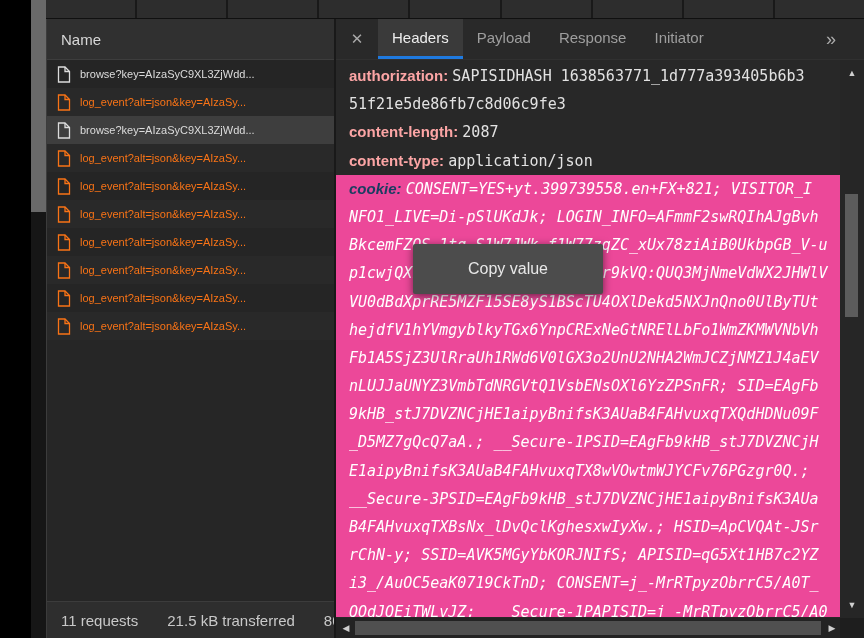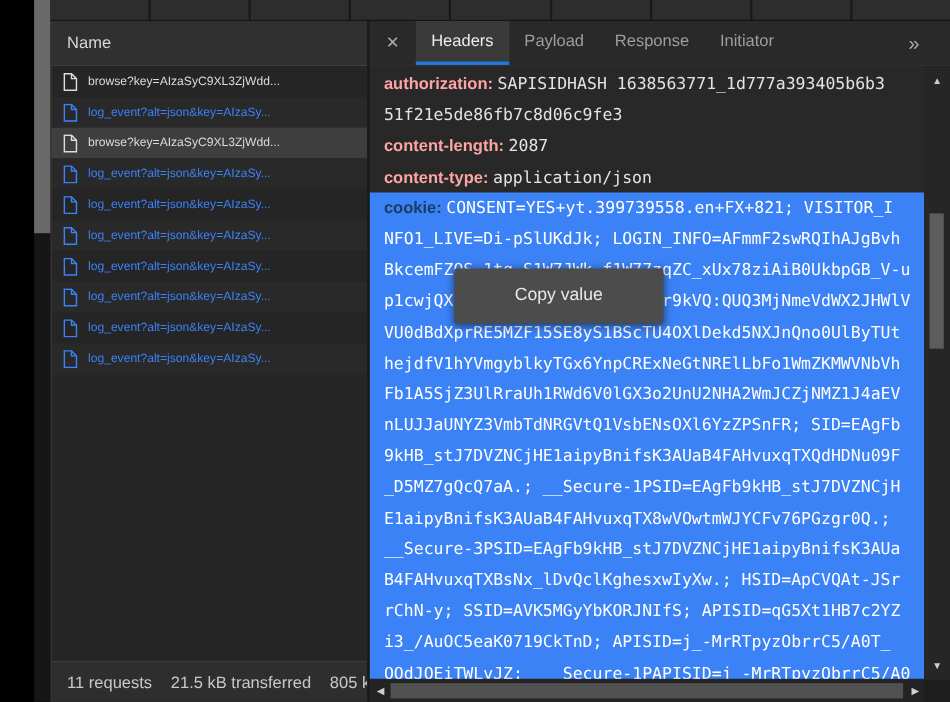--- a/index.html
+++ b/index.html
@@ -18,27 +18,27 @@
 
   
   .net-panel { position:absolute; left:46px; top:19px; width:288px; height:619px;
                background:#262626; border-left:1px solid #3c3c3c; display:flex; flex-direction:column; }
   .net-header { height:41px; background:#303030; border-bottom:1px solid #3d3d3d;
                 color:#d8d8d8; font-size:15px; display:flex; align-items:center; padding-left:14px; }
   .req-row { height:28px; display:flex; align-items:center; padding-left:10px;
              color:#dcdcdc; font-size:11px; white-space:nowrap; overflow:hidden; }
   .req-row:nth-child(odd) { background:#292929; }
   .req-row:nth-child(even) { background:#252525; }
-  .req-row.error { color:#3b82f6; }
+  .req-row.error { color:#f97316; }
   .req-row.selected { background:#3e3e3e; }
   .req-row .icon { width:14px; height:17px; margin-right:9px; flex:0 0 auto; }
   .net-fill { flex:1; background:#262626; }
   .net-status { height:37px; background:#2e2e2e; border-top:1px solid #3c3c3c;
                 color:#c9c9c9; font-size:15px; display:flex; align-items:center;
-                padding-left:14px; white-space:nowrap; overflow:hidden; }
+                padding-left:14px; white-space:nowrap; overflow:hidden;gap:12px; }
   .net-status span { margin-right:17px; }
 
   
   .details-panel { position:absolute; left:334px; top:19px; width:530px; height:619px;
                    background:#282828; border-left:2px solid #191919; }
   .tabbar { position:absolute; left:0; top:0; width:528px; height:41px; background:#292929;
             display:flex; align-items:stretch; border-bottom:1px solid #303030; }
   .close-btn { width:42px; display:flex; align-items:center; justify-content:center;
                color:#a9a9a9; font-size:15px; cursor:pointer; }
   .tab { padding:0 14px; display:flex; align-items:center; color:#9e9e9e; font-size:15px;
@@ -47,21 +47,21 @@
   .more-tabs { margin-left:auto; margin-right:28px; display:flex; align-items:center;
                color:#ababab; font-size:18px; }
 
   .hdr-content { position:absolute; left:0; top:41px; width:504px; height:557px;
                  overflow:hidden; padding-top:2px; }
   .hline { height:28.2px; line-height:28.2px; padding-left:13px; white-space:pre;
            font-family:"DejaVu Sans Mono", monospace; font-size:15px; color:#e2e2e2; }
   .hkey { font-family:"Liberation Sans", sans-serif; font-weight:bold; color:#fca5a5; }
   .hkey:empty { display:none; }
   .hkey::after { content:" "; }
-  .selection { background:#3b82f6; width:504px; }
+  .selection { background:#ec4899; width:504px;font-style:italic; }
   .selection .hline { color:#ffffff; }
   .selection .hkey { color:#1b3d61; }
 
   
   .vscroll { position:absolute; right:0; top:41px; width:24px; height:577px; background:#262626; }
   .vscroll .arrow { position:absolute; left:0; width:24px; height:14px; color:#cfcfcf;
                     font-size:9px; text-align:center; line-height:14px; }
   .vscroll .arrow.up { top:6px; }
   .vscroll .arrow.down { top:538px; }
   .vscroll .thumb { position:absolute; left:5px; top:134px; width:13px; height:123px; background:#5c5c5c; }
@@ -224,21 +224,21 @@
         <div class="hline">VU0dBdXprRE5MZF15SE8yS1BScTU4OXlDekd5NXJnQno0UlByTUt</div>
         <div class="hline">hejdfV1hYVmgyblkyTGx6YnpCRExNeGtNRElLbFo1WmZKMWVNbVh</div>
         <div class="hline">Fb1A5SjZ3UlRraUh1RWd6V0lGX3o2UnU2NHA2WmJCZjNMZ1J4aEV</div>
         <div class="hline">nLUJJaUNYZ3VmbTdNRGVtQ1VsbENsOXl6YzZPSnFR; SID=EAgFb</div>
         <div class="hline">9kHB_stJ7DVZNCjHE1aipyBnifsK3AUaB4FAHvuxqTXQdHDNu09F</div>
         <div class="hline">_D5MZ7gQcQ7aA.; __Secure-1PSID=EAgFb9kHB_stJ7DVZNCjH</div>
         <div class="hline">E1aipyBnifsK3AUaB4FAHvuxqTX8wVOwtmWJYCFv76PGzgr0Q.;</div>
         <div class="hline">__Secure-3PSID=EAgFb9kHB_stJ7DVZNCjHE1aipyBnifsK3AUa</div>
         <div class="hline">B4FAHvuxqTXBsNx_lDvQclKghesxwIyXw.; HSID=ApCVQAt-JSr</div>
         <div class="hline">rChN-y; SSID=AVK5MGyYbKORJNIfS; APISID=qG5Xt1HB7c2YZ</div>
-        <div class="hline">i3_/AuOC5eaK0719CkTnD; APISID=j_-MrRTpyzObrrC5/A0T_</div>
+        <div class="hline">i3_/AuOC5eaK0719CkTnD; CONSENT=j_-MrRTpyzObrrC5/A0T_</div>
         <div class="hline">QOdJQEiTWLvJZ;  __Secure-1PAPISID=j_-MrRTpyzObrrC5/A0</div>
       </div>
     </div>
 
     <div class="vscroll">
       <div class="arrow up">▲</div>
       <div class="thumb"></div>
       <div class="arrow down">▼</div>
     </div>
 

